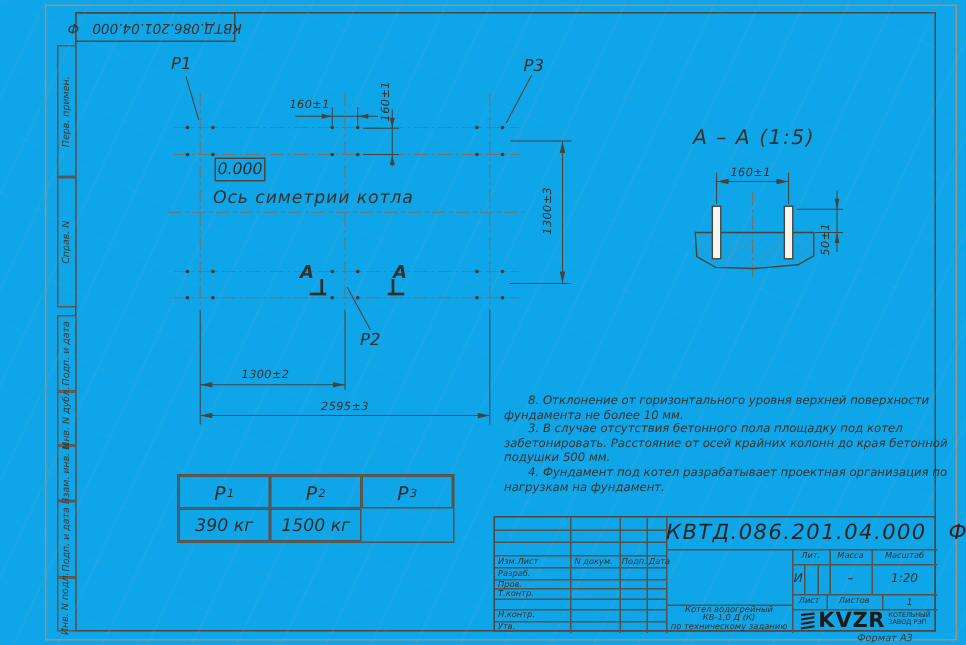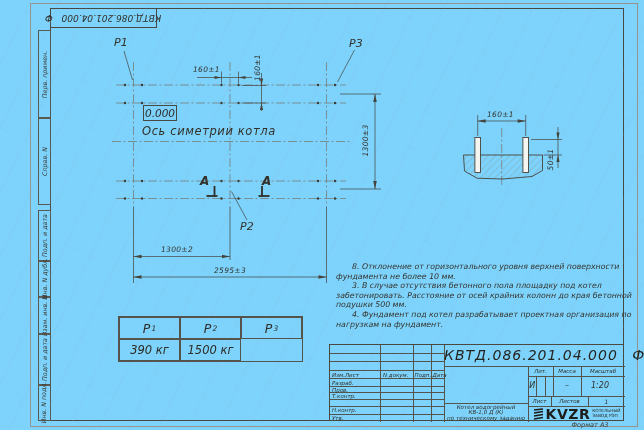--- a/index.html
+++ b/index.html
@@ -1,17 +1,17 @@
 <!DOCTYPE html>
 <html><head>
 <meta charset="utf-8">
 <style>
   *{margin:0;padding:0;box-sizing:border-box}
   html,body{background:#c9c9c6}
-  .sheet{position:relative;width:644px;height:430px;background:#7dd3fc;overflow:hidden;
+  .sheet{position:relative;width:644px;height:430px;background:#0ea5e9;overflow:hidden;
          font-family:"DejaVu Sans",sans-serif;font-style:italic;color:#2e2c26}
   .abs{position:absolute}
   .watermark{position:absolute;inset:0;pointer-events:none;
     background:
       repeating-linear-gradient(115deg, rgba(140,165,190,0.10) 0 1.5px, transparent 1.5px 27px),
       repeating-linear-gradient(25deg, rgba(140,165,190,0.07) 0 1px, transparent 1px 39px);}
   .outerborder{position:absolute;left:30px;top:3px;width:608px;height:424px;border:1px solid #96948c}
   .frame{position:absolute;left:50px;top:8px;width:574px;height:413px;border:1.4px solid #4a4841}
   .mcell{position:absolute;left:38px;width:12.5px;border:1px solid #5a5850;display:flex;align-items:center;justify-content:center}
   .vtext{transform:rotate(-90deg);white-space:nowrap;font-size:6.3px;color:#3a382f;font-style:italic}
@@ -186,20 +186,21 @@
 
   <div class="lbl dim" style="left:193px;top:65px">160±1</div>
   <div class="lbl dim rot" style="left:242px;top:63px;width:30px;text-align:center">160±1</div>
   <div class="lbl dim rot" style="left:345px;top:136px;width:40px;text-align:center">1300±3</div>
   <div class="lbl dim" style="left:155px;top:245px;width:44px;text-align:center">1300±2</div>
   <div class="lbl dim" style="left:208px;top:266px;width:44px;text-align:center">2595±3</div>
 
   <div class="lbl" style="left:200px;top:174px;font-size:12px;font-weight:bold">А</div>
   <div class="lbl" style="left:262px;top:174px;font-size:12px;font-weight:bold">А</div>
 
+  <div class="lbl" style="left:462px;top:84px;font-size:13.5px;letter-spacing:1px">А – А (1:5)</div>
   <div class="lbl dim" style="left:487px;top:110px">160±1</div>
   <div class="lbl dim rot" style="left:535px;top:155px;width:30px;text-align:center">50±1</div>
 
   <div class="ptable">
     <div class="hd">
         <span>P</span>
         <sub>1</sub>
       </div>
     <div class="hd">
         <span>P</span>
@@ -262,21 +263,21 @@
     <div class="tbt" style="left:2px;top:34.5px;font-size:5.5px">Разраб.</div>
     <div class="tbt" style="left:2px;top:41.5px;font-size:5.5px">Пров.</div>
     <div class="tbt" style="left:2px;top:48px;font-size:5.5px">Т.контр.</div>
     <div class="tbt" style="left:2px;top:62px;font-size:5.5px">Н.контр.</div>
     <div class="tbt" style="left:2px;top:69.5px;font-size:5.5px">Утв.</div>
     <div class="tbt" style="left:198px;top:23px;width:25px;text-align:center;font-size:5.5px">Лит.</div>
     <div class="tbt" style="left:223px;top:23px;width:28px;text-align:center;font-size:5.5px">Масса</div>
     <div class="tbt" style="left:251px;top:23px;width:44px;text-align:center;font-size:5.5px">Масштаб</div>
     <div class="tbt" style="left:198px;top:36px;width:8.3px;text-align:center;font-size:8px">И</div>
     <div class="tbt" style="left:223px;top:36px;width:28px;text-align:center;font-size:8px">–</div>
-    <div class="tbt" style="left:235px;top:36px;width:44px;text-align:right;font-size:8px">1:20</div>
+    <div class="tbt" style="left:251px;top:36px;width:44px;text-align:center;font-size:8px">1:20</div>
     <div class="tbt" style="left:198px;top:53px;width:23px;text-align:center;font-size:5.5px">Лист</div>
     <div class="tbt" style="left:221px;top:53px;width:37px;text-align:center;font-size:5.5px">Листов</div>
     <div class="tbt" style="left:258px;top:53px;width:37px;text-align:center;font-size:6px">1</div>
     <div class="logo">
       <svg width="11" height="12" viewBox="0 0 11 12">
         <g stroke="#1d1c18" stroke-width="1.3" fill="none">
           <path d="M1 2 L10 1"></path>
             <path d="M1 5 L10 3.5"></path>
             <path d="M1 8 L10 6.5"></path>
             <path d="M1 11 L10 9.5"></path>

